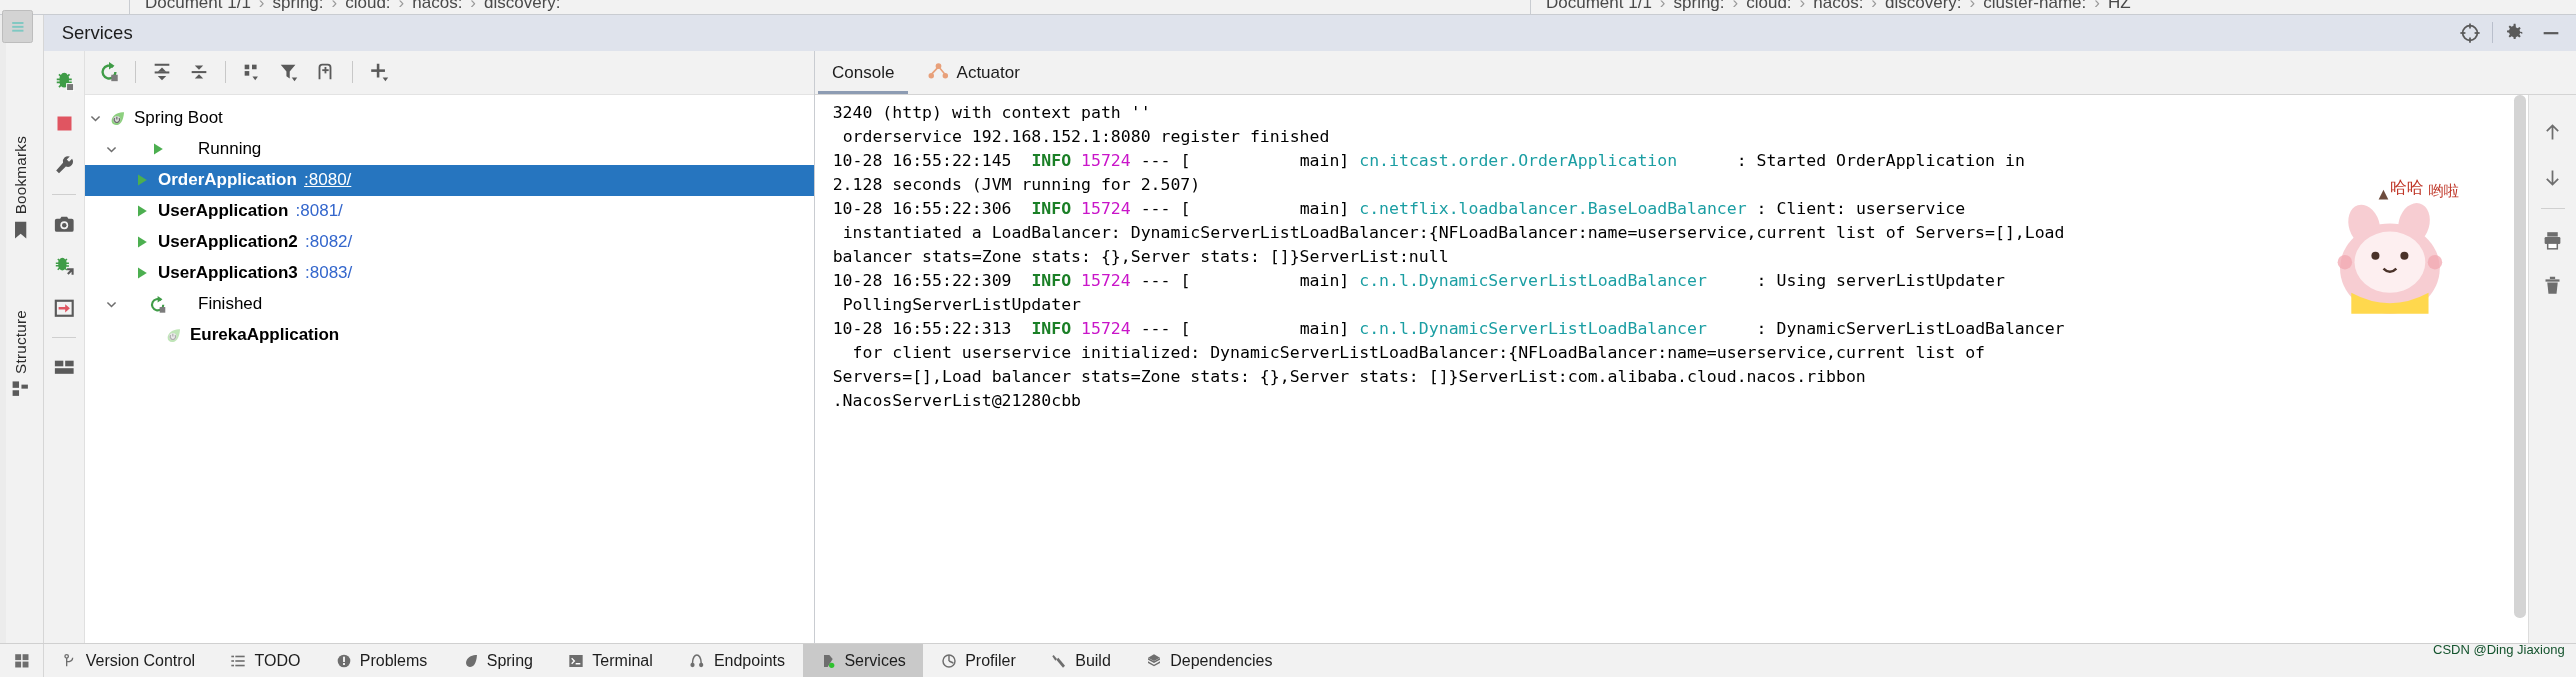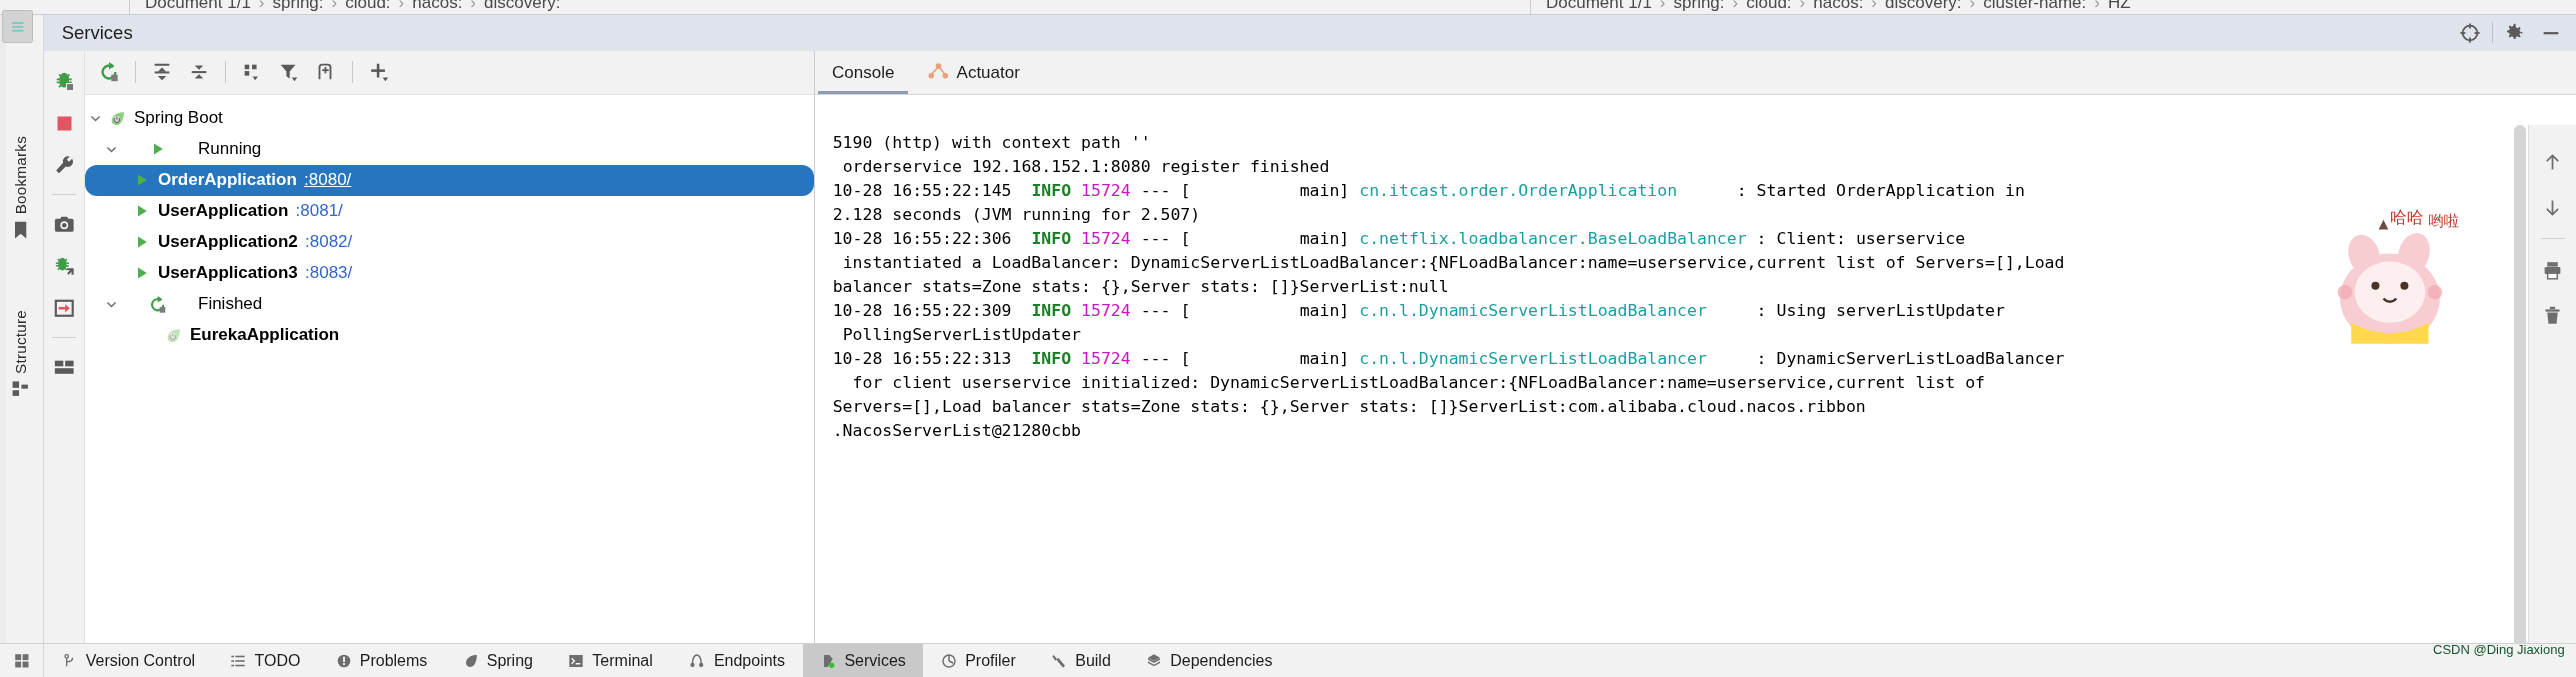--- a/index.html
+++ b/index.html
@@ -47,33 +47,33 @@
              display:flex;flex-direction:column;align-items:center;padding-top:9.7px;}
   .tt-ico{width:35px;height:42px;display:flex;align-items:center;justify-content:center;}
   .tt-sep{width:24px;height:0.8px;background:#cfcfcf;margin:8px 0;}
   .treebody{flex:1 1 auto;min-width:0;display:flex;flex-direction:column;}
   .tree-toolbar{height:43px;display:flex;align-items:center;background:#f2f2f2;border-bottom:0.8px solid #e3e3e3;padding-left:6.4px;gap:1.6px;flex:0 0 auto;}
   .tb-ico{width:35px;height:35px;display:flex;align-items:center;justify-content:center;}
   .tb-sep{width:0.8px;height:22.5px;background:#c8c8c8;margin:0 7.2px;}
   .tree{flex:1 1 auto;background:#fff;padding-top:8px;overflow:hidden;}
 
   .trow{height:31px;display:flex;align-items:center;font-size:17px;color:#000;white-space:nowrap;}
-  .trow.sel{background:#2675bf;color:#fff;border-radius:12px;}
+  .trow.sel{background:#2675bf;color:#fff;}
   .chev{width:21px;display:flex;align-items:center;justify-content:center;flex:0 0 auto;}
   .tico{width:24px;display:flex;align-items:center;justify-content:center;flex:0 0 auto;margin-right:4px;}
   .tlabel{font-weight:400;}
   .tlabel.b{font-weight:bold;}
   .tport{color:#3366cc;margin-left:7.2px;}
   .trow.sel .tport{color:#ffffff;text-decoration:underline;}
   .ind1{padding-left:16px;gap:24px;}
   .ind2{padding-left:45px;}
   .ind3{padding-left:77px;}
 
   
-  .conpane{flex:1 1 auto;min-width:0;display:flex;flex-direction:column;background:#fff;gap:30px;}
+  .conpane{flex:1 1 auto;min-width:0;display:flex;flex-direction:column;background:#fff;}
   .tabs{height:43px;background:#f2f2f2;display:flex;align-items:flex-end;border-bottom:0.8px solid #d4d4d4;flex:0 0 auto;}
   .tab{height:41px;display:flex;align-items:center;gap:7.2px;padding:0 17px;font-size:17px;color:#1d1d1d;position:relative;}
   .tab.active::after{content:"";position:absolute;left:3.2px;right:3.2px;bottom:0;height:3.2px;background:#8d9cb3;}
   .console-wrap{flex:1 1 auto;display:flex;min-height:0;}
   .console{flex:1 1 auto;min-width:0;background:#fff;overflow:hidden;padding:6.4px 0 0 0;position:relative;}
   .cline{font-family:"DejaVu Sans Mono","Liberation Mono",monospace;font-size:16.5px;line-height:24px;
          white-space:pre;color:#000;padding-left:17.7px;}
   .c-time{color:#000;}
   .c-info{color:#1a7f26;font-weight:bold;}
   .c-pid{color:#c915c9;}
@@ -408,21 +408,21 @@
                   <path d="M5 14.5L12 7M14.5 7.5L20.5 14.5" stroke="#e8a07a" stroke-width="2" fill="none"></path>
                 </svg>
               </span>
               <span>Actuator</span>
             </div>
           </div>
 
           <div class="console-wrap">
             <div class="console">
 
-              <div class="cline"><span class="c-msg">5190 (http) with context path ''</span></div>
+              <div class="cline"><span class="c-msg">3240 (http) with context path ''</span></div>
 
 
               <div class="cline"> <span class="c-msg">orderservice 192.168.152.1:8080 register finished</span></div>
 
               <div class="cline"><span class="c-time">10-28 16:55:22:145</span>  <span class="c-info">INFO</span> <span class="c-pid">15724</span> <span class="c-dash">--- [</span>           <span class="c-dash">main]</span> <span class="c-cls">cn.itcast.order.OrderApplication</span><span>      </span><span class="c-msg">: Started OrderApplication in</span></div>
 
               <div class="cline"><span class="c-msg">2.128 seconds (JVM running for 2.507)</span></div>
 
               <div class="cline"><span class="c-time">10-28 16:55:22:306</span>  <span class="c-info">INFO</span> <span class="c-pid">15724</span> <span class="c-dash">--- [</span>           <span class="c-dash">main]</span> <span class="c-cls">c.netflix.loadbalancer.BaseLoadBalancer</span><span> </span><span class="c-msg">: Client: userservice</span></div>
 

